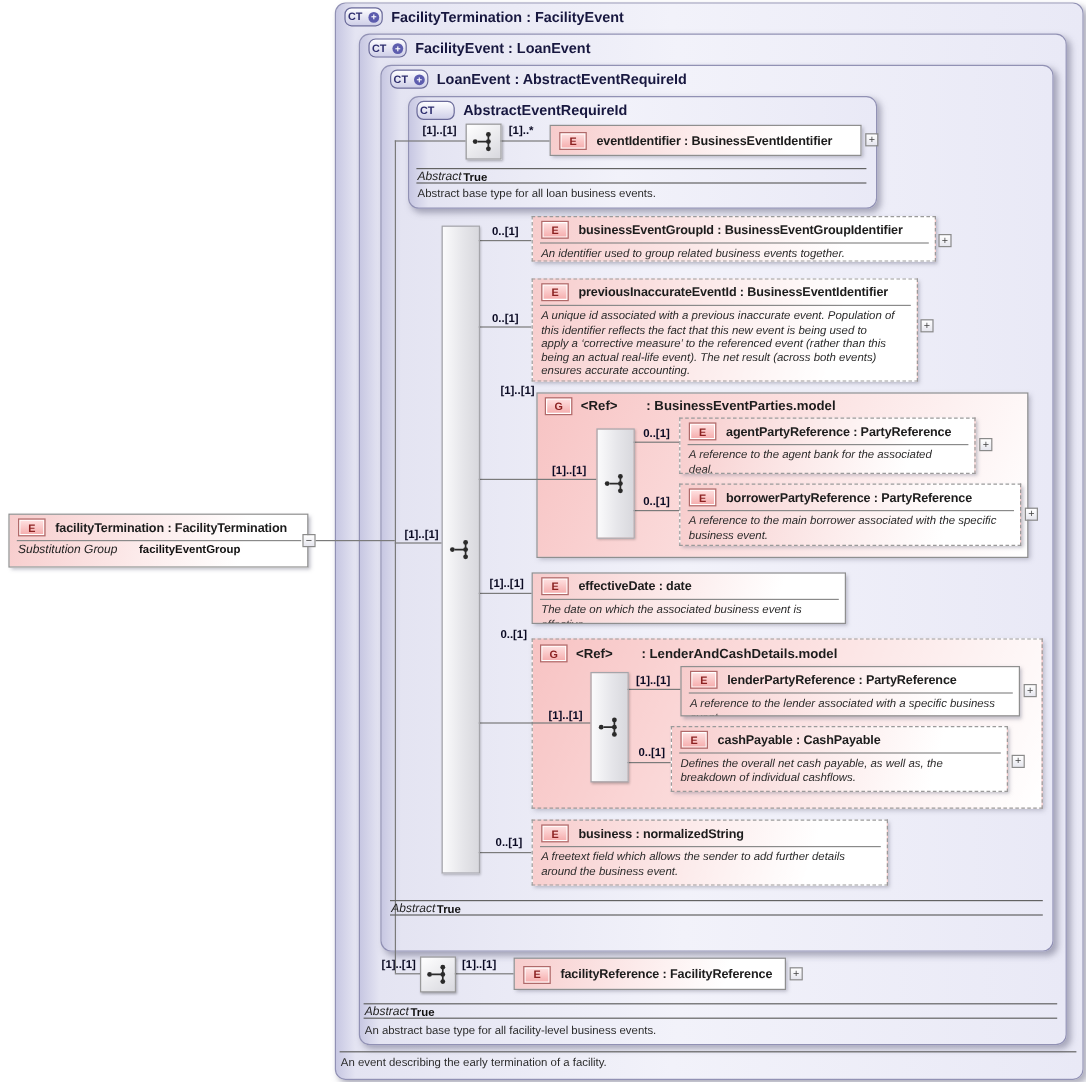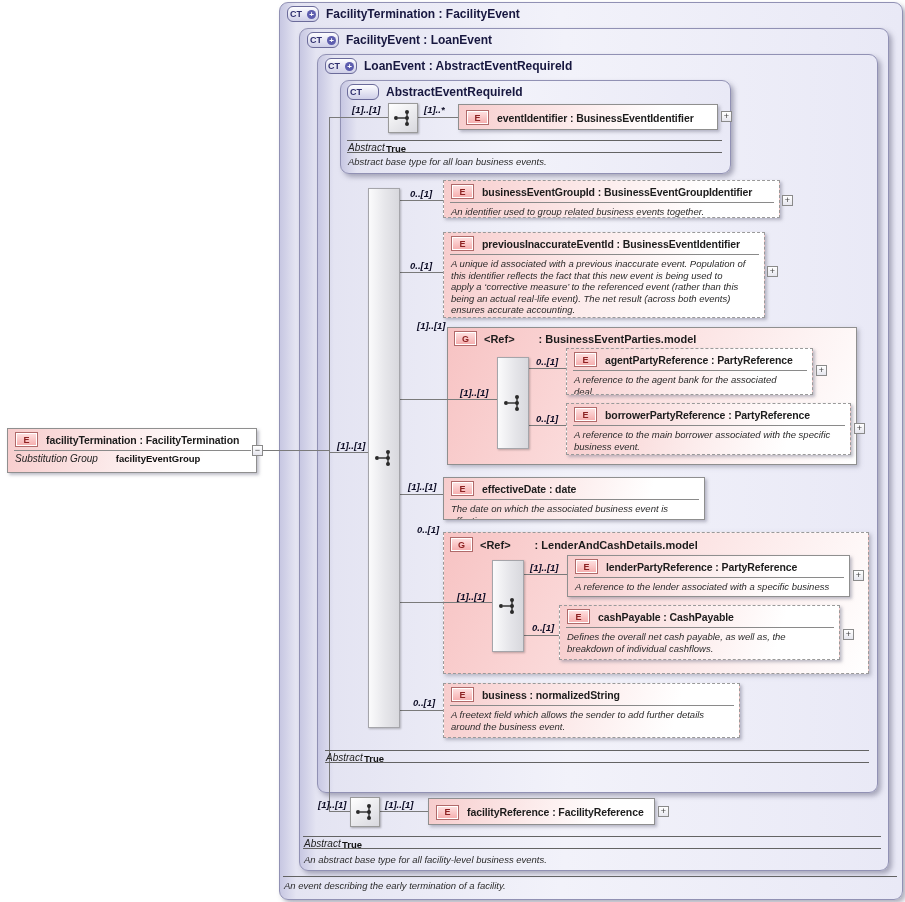--- a/index.html
+++ b/index.html
@@ -45,29 +45,29 @@
 
   
   .seqicon{border:1px solid #9a9a9a;background:linear-gradient(145deg,#ffffff,#d8d8de);
            box-shadow:1px 1px 2px rgba(0,0,0,.3);display:flex;align-items:center;justify-content:center;z-index:25;}
   .seqbar{border:1px solid #a5a5aa;background:linear-gradient(to right,#fbfbfc,#e6e6ea 55%,#d8d8dd);
           box-shadow:1px 1px 2px rgba(0,0,0,.25);display:flex;align-items:center;justify-content:center;z-index:22;}
 
   .hline{height:1px;background:#7a7a7a;z-index:20;}
   .vline{width:1px;background:#7a7a7a;z-index:20;}
 
-  .card{font-style:italic;font-weight:bold;font-size:9.5px;color:#0a0a23;white-space:nowrap;z-index:30;}
+  .card{font-weight:bold;font-size:9.5px;color:#0a0a23;white-space:nowrap;z-index:30;}
 
   .handle{width:11px;height:11px;border:1px solid #8a8a8a;background:linear-gradient(#ffffff,#e6e6ee);
           font-size:9px;line-height:9px;color:#444;text-align:center;box-sizing:border-box;z-index:31;}
 
   .sepline{height:1px;background:#636363;z-index:21;}
   .abslabel{font-style:italic;font-size:10px;color:#222;white-space:nowrap;z-index:30;}
   .absvalue{font-weight:bold;font-size:9.5px;color:#101010;white-space:nowrap;z-index:30;}
-  .ctdoc{font-style:italic;font-size:9.5px;line-height:11.5px;color:#2b2b2b;z-index:30;}
+  .ctdoc{font-size:9.5px;line-height:11.5px;color:#2b2b2b;z-index:30;}
 
   .subrow{display:flex;align-items:center;gap:18px;padding:2px 7px 0 7px;}
 </style>
 </head>
 <body>
 
 <div id="canvas">
 
   <div class="ctbox abs" style="left:279px;top:2px;width:622px;height:896px;z-index:1;"></div>
   <div class="ctbox abs" style="left:299px;top:28px;width:588px;height:841px;z-index:2;"></div>

